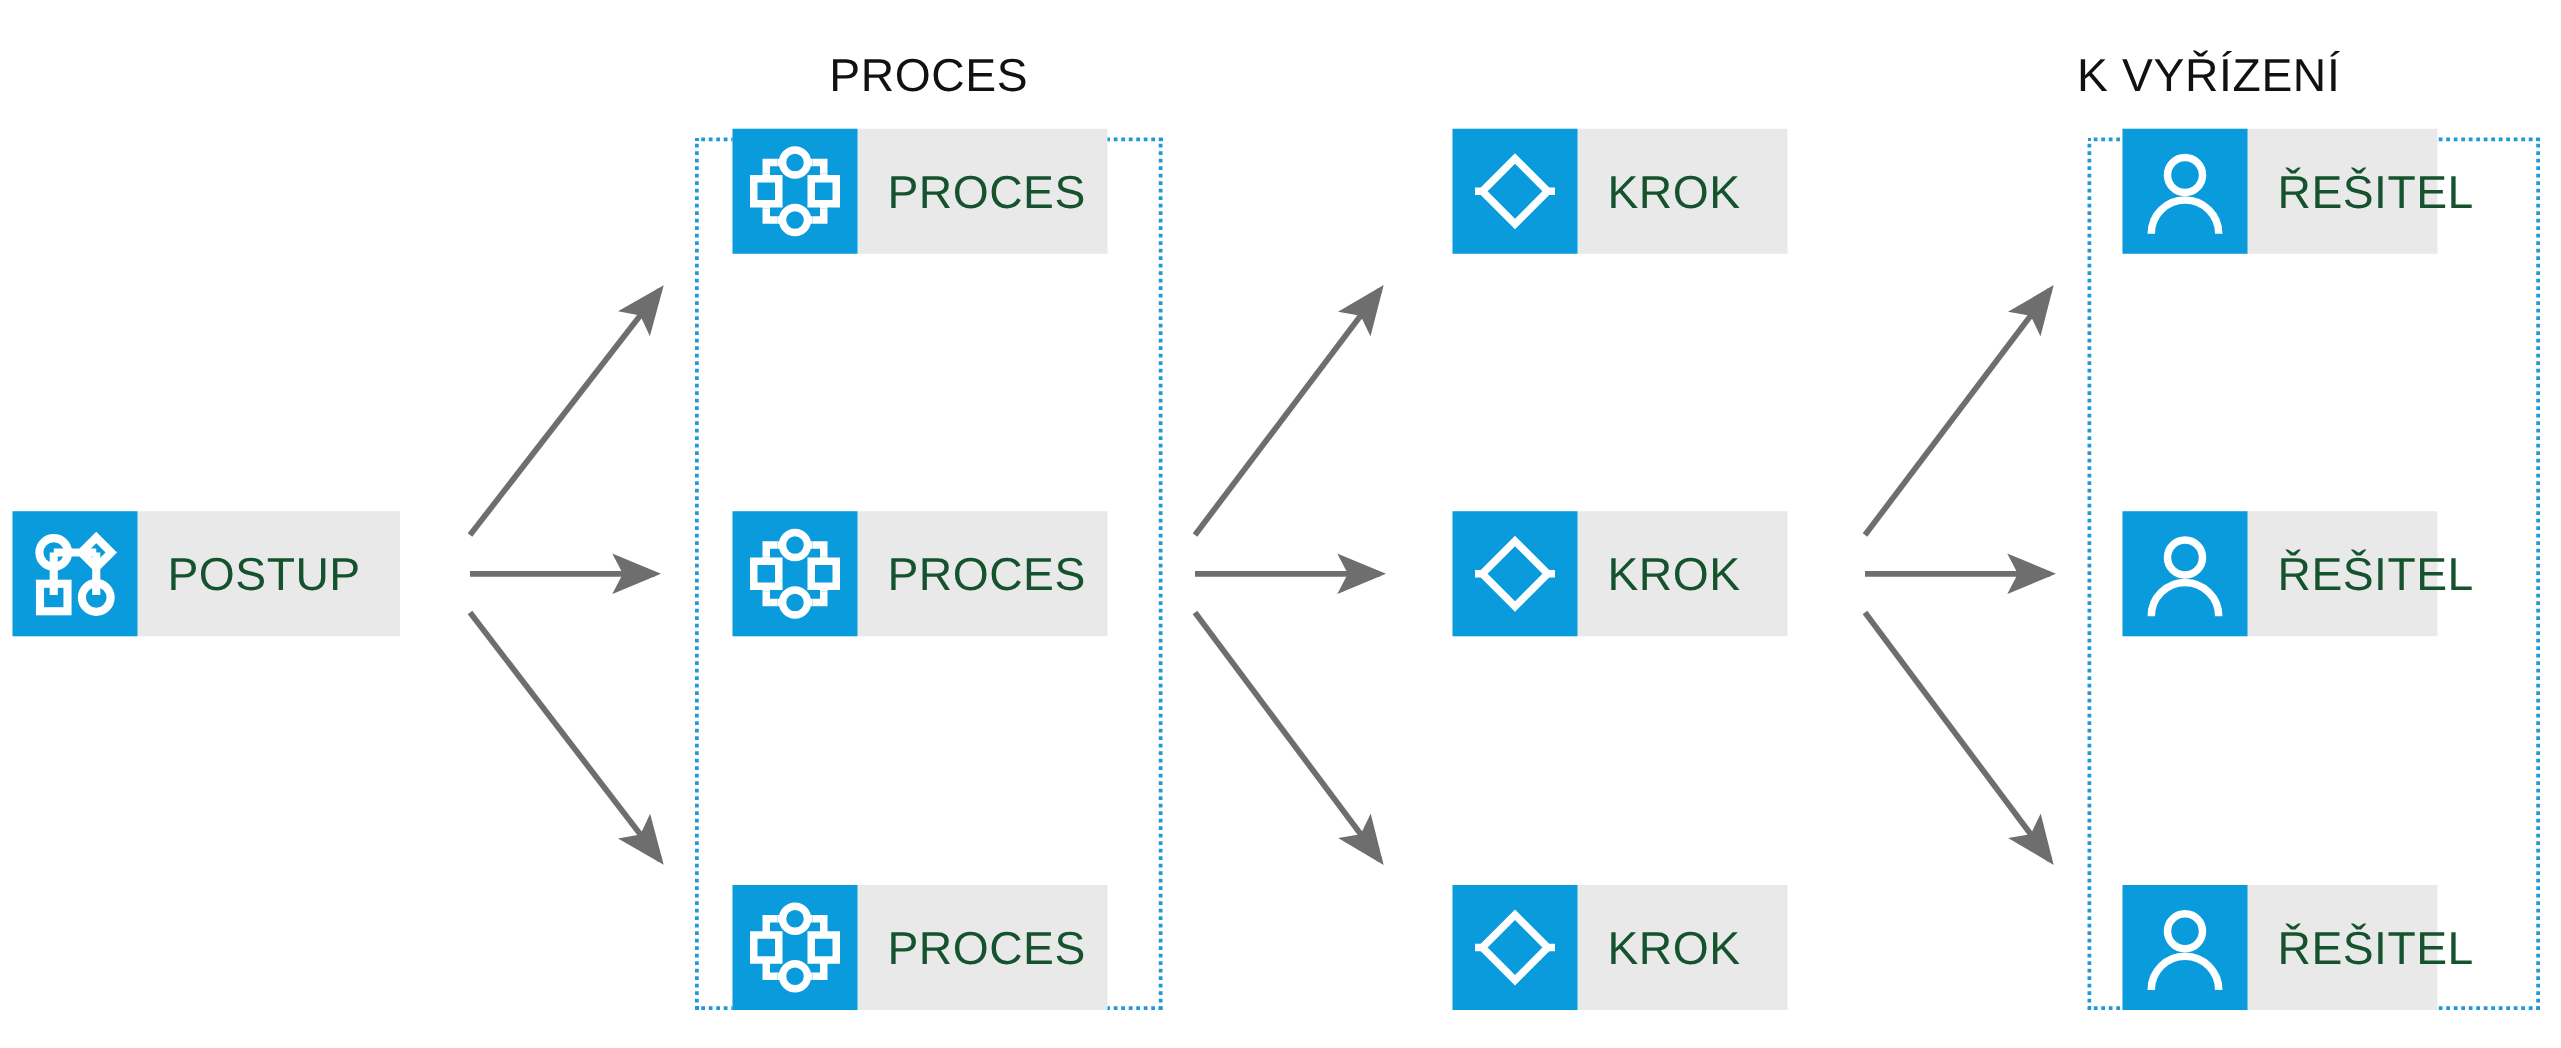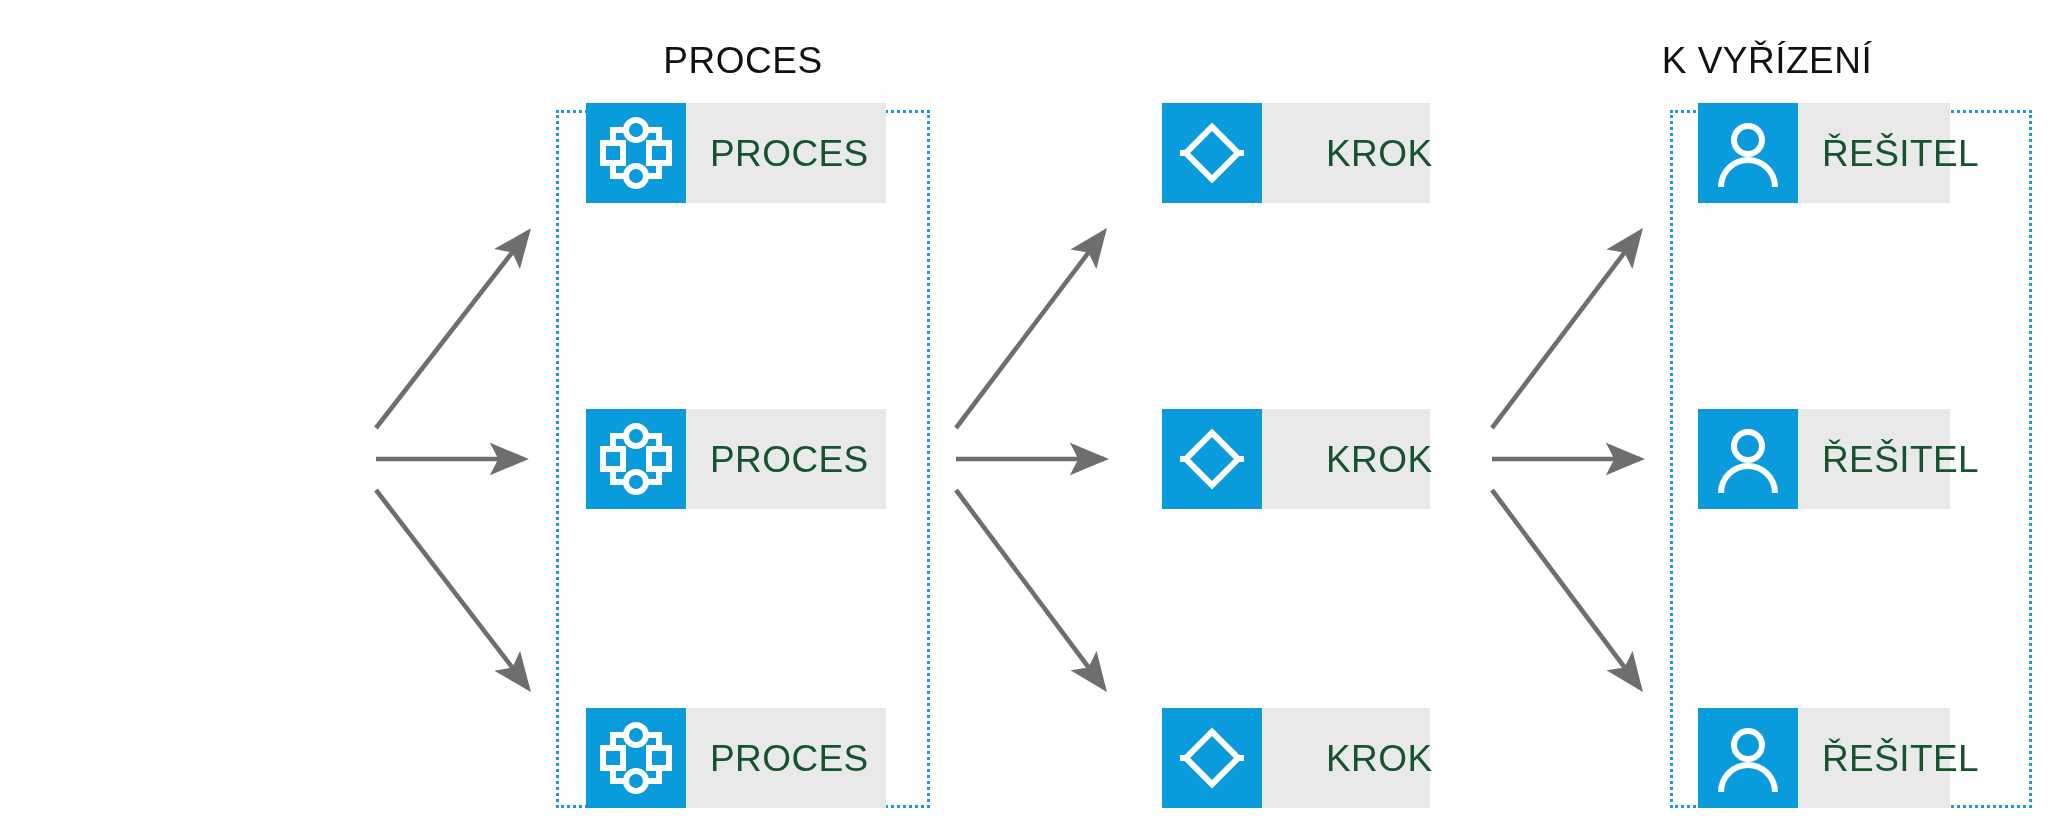--- a/index.html
+++ b/index.html
@@ -63,21 +63,21 @@
     align-items: center;
     padding: 0 22px 0 24px;
     font-size: 37px;
     color: #14532d;
     letter-spacing: 0.4px;
     white-space: nowrap;
     line-height: 1;
   }
   .node.w-start { width: 310px; }
   .node.w-proces { width: 300px; }
-  .node.w-krok   { width: 268px; gap: 40px; }
+  .node.w-krok   { width: 268px; }
   .node.w-resitel{ width: 252px; }
 
   
   #arrows {
     position: absolute;
     left: 0;
     top: 0;
     width: 2049px;
     height: 838px;
     pointer-events: none;
@@ -111,20 +111,36 @@
       <line x1="956" y1="428" x2="1104" y2="232"></line>
       <line x1="956" y1="459" x2="1104" y2="459"></line>
       <line x1="956" y1="490" x2="1104" y2="688"></line>
 
       <line x1="1492" y1="428" x2="1640" y2="232"></line>
       <line x1="1492" y1="459" x2="1640" y2="459"></line>
       <line x1="1492" y1="490" x2="1640" y2="688"></line>
     </g>
   </svg>
 
+  <div class="node w-start" style="left:10px; top:409px;">
+    <span class="node-icon">
+      <svg width="74" height="74" viewBox="0 0 74 74">
+        <g stroke="#ffffff" stroke-width="6.5" fill="none">
+          <line x1="20" y1="20" x2="54" y2="20"></line>
+          <line x1="20" y1="20" x2="20" y2="54"></line>
+          <line x1="54" y1="20" x2="54" y2="54"></line>
+        </g>
+        <circle cx="20" cy="20" r="11.5" fill="none" stroke="#ffffff" stroke-width="6.5"></circle>
+        <rect x="9" y="45" width="22" height="22" fill="none" stroke="#ffffff" stroke-width="6.5"></rect>
+        <rect x="45.5" y="11.5" width="17" height="17" fill="none" stroke="#ffffff" stroke-width="6.5" transform="rotate(45 54 20)"></rect>
+        <circle cx="54" cy="56" r="11.5" fill="none" stroke="#ffffff" stroke-width="6.5"></circle>
+      </svg>
+    </span>
+    <span class="node-label">POSTUP</span>
+  </div>
 
   <div class="node w-proces" style="left:586px; top:103px;">
     <span class="node-icon">
       <svg width="76" height="76" viewBox="0 0 76 76">
         <g stroke="#ffffff" stroke-width="6" fill="none">
           <path d="M24 15 L15 15 L15 24"></path>
           <path d="M52 15 L61 15 L61 24"></path>
           <path d="M24 61 L15 61 L15 52"></path>
           <path d="M52 61 L61 61 L61 52"></path>
           <line x1="24" y1="15" x2="28" y2="15"></line>

